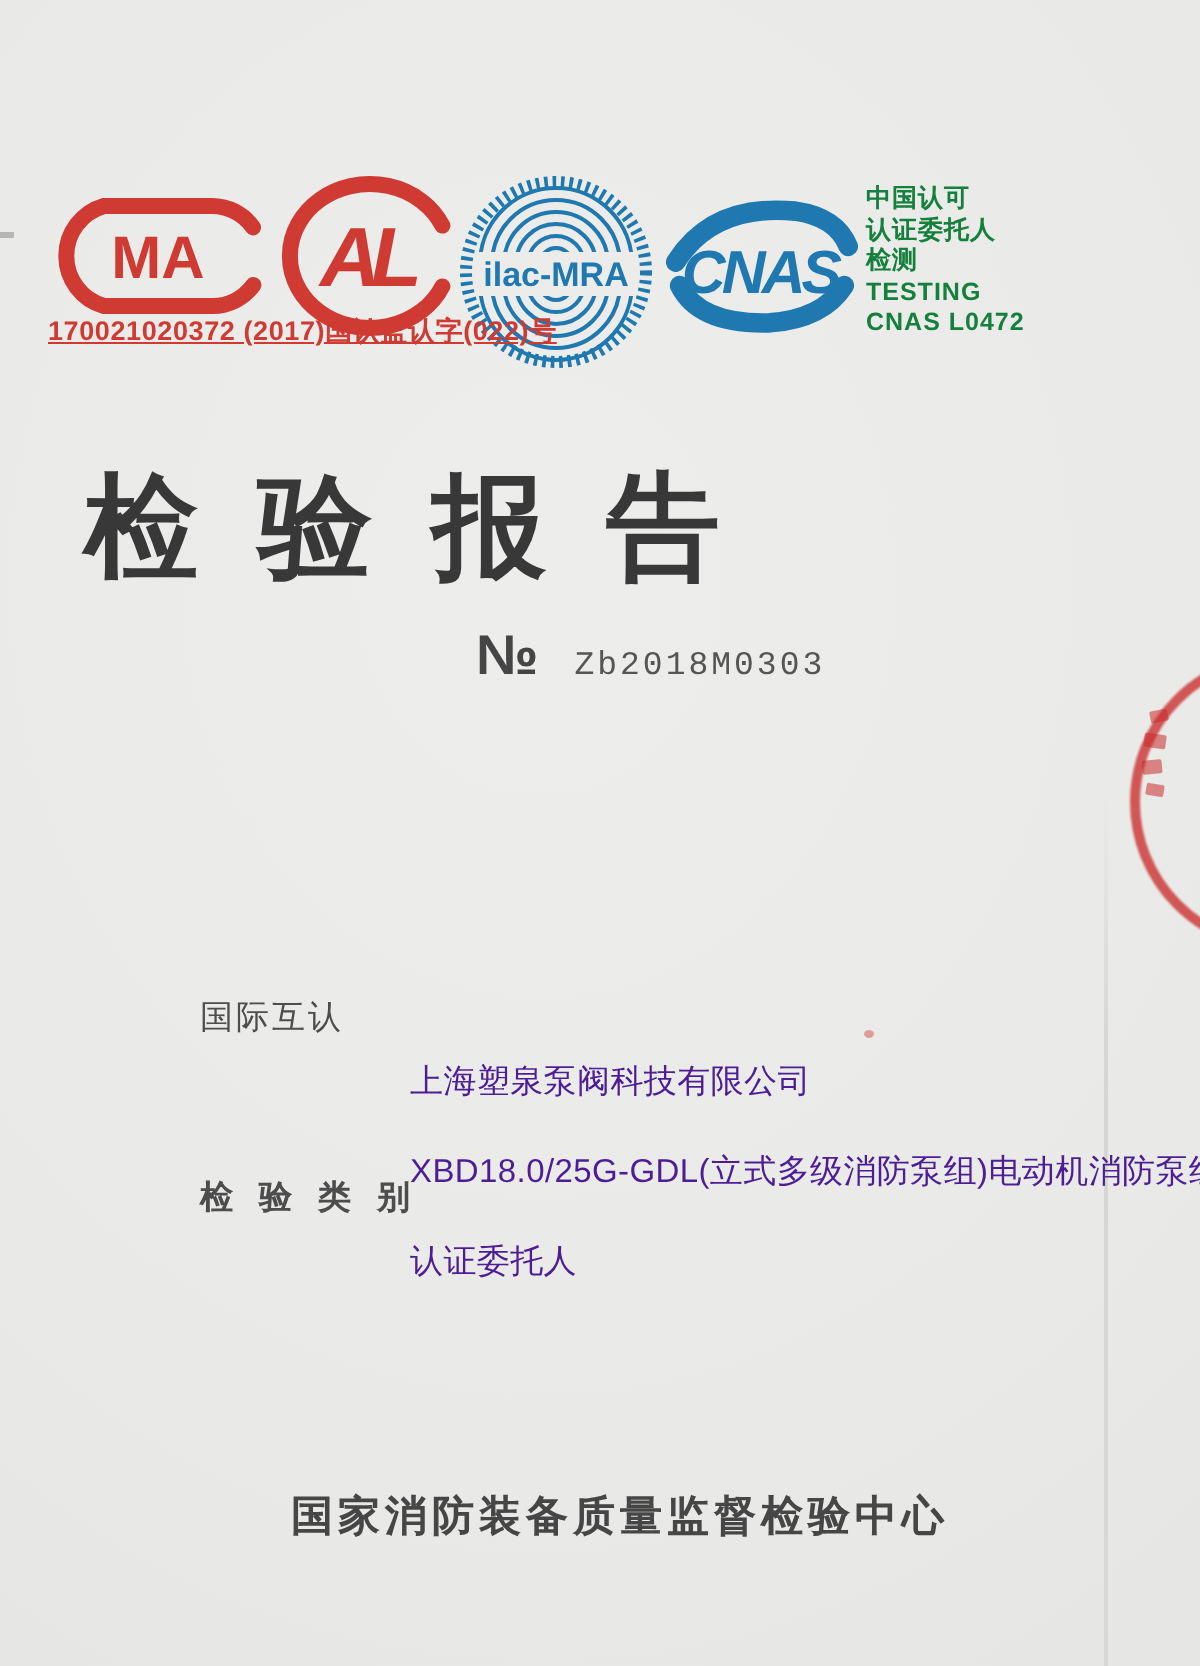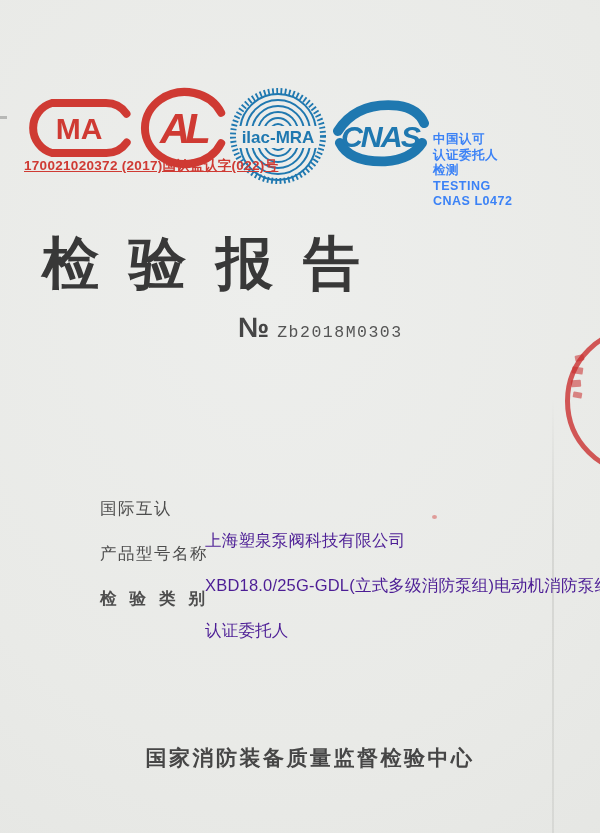--- a/index.html
+++ b/index.html
@@ -20,39 +20,39 @@
   .logo-cal   { left: 139px; top: 86px;  width: 92px;  height: 84px; }
   .logo-ilac  { left: 228px; top: 86px;  width: 100px; height: 100px; }
   .logo-cnas  { left: 331px; top: 97px;  width: 98px;  height: 72px; }
   .cma-number {
     position: absolute; left: 24px; top: 157px;
     color: #cf3a33; font-weight: bold; font-size: 13.5px;
     letter-spacing: 0.3px; white-space: nowrap; text-decoration: underline;
   }
   .accred-text {
     position: absolute; left: 433px; top: 92px;
-    color: #3b82f6; font-size: 12.5px; line-height: 15.5px;
-    font-weight: bold; letter-spacing: 0.5px; margin-top: 40px;
+    color: #15803d; font-size: 12.5px; line-height: 15.5px;
+    font-weight: bold; letter-spacing: 0.5px;
   }
   
   .report-title {
     position: absolute; left: 16px; top: 226px; width: 100%;
     padding-left: 26px;
     font-size: 57px; font-weight: bold; color: #383838;
     letter-spacing: 30px; white-space: nowrap;
   }
   
   .report-no-row {
     position: absolute; left: 238px; top: 312px;
     display: flex; align-items: baseline;
   }
   .no-symbol { font-size: 28px; color: #454545; font-weight: bold; }
   .no-value {
     font-family: "Liberation Mono", "DejaVu Sans Mono", monospace;
-    font-size: 16.5px; color: #555; letter-spacing: 1.5px; margin-left: 8px;
+    font-size: 16.5px; color: #555; letter-spacing: 1.5px; margin-left: 18px;
   }
   
   .seal {
     position: absolute; left: 565px; top: 326px;
     width: 150px; height: 150px; border-radius: 50%;
     border: 5px solid rgba(201, 44, 44, 0.78);
     filter: blur(0.4px);
   }
   .seal-mark { position: absolute; background: rgba(201,44,44,0.55); border-radius: 1px; }
   .seal-mark.m1 { left: 575px; top: 355px; width: 9px; height: 6px; transform: rotate(-12deg); }
@@ -164,21 +164,20 @@
 <div class="seal-mark m2"></div>
 <div class="seal-mark m3"></div>
 <div class="seal-mark m4"></div>
 
 <div class="fields">
   <div class="field-row">
     <span class="field-label">国际互认</span>
     <span class="field-value">上海塑泉泵阀科技有限公司</span>
   </div>
   <div class="field-row">
-    <span class="field-label">产品型号名称</span>
     <span class="field-value">XBD18.0/25G-GDL(立式多级消防泵组)电动机消防泵组</span>
   </div>
   <div class="field-row">
     <span class="field-label spread">检验类别</span>
     <span class="field-value">认证委托人</span>
   </div>
 </div>
 
 <div class="footer-org">国家消防装备质量监督检验中心</div>
 

